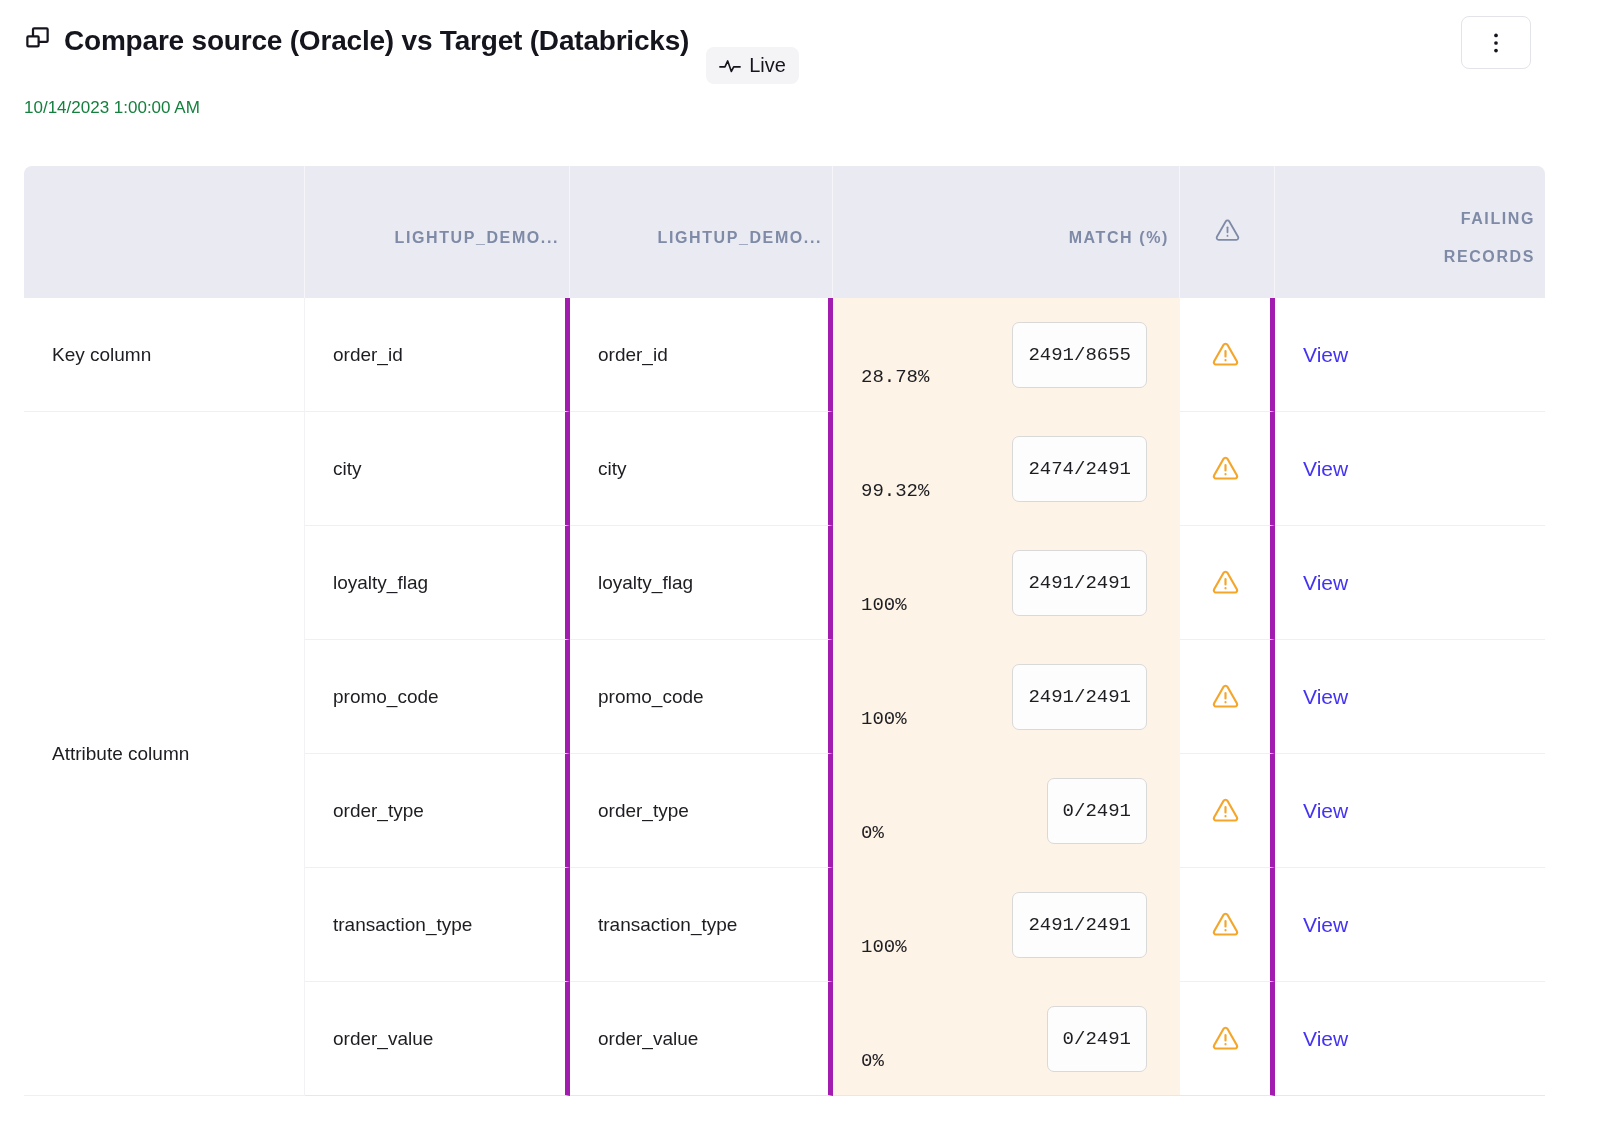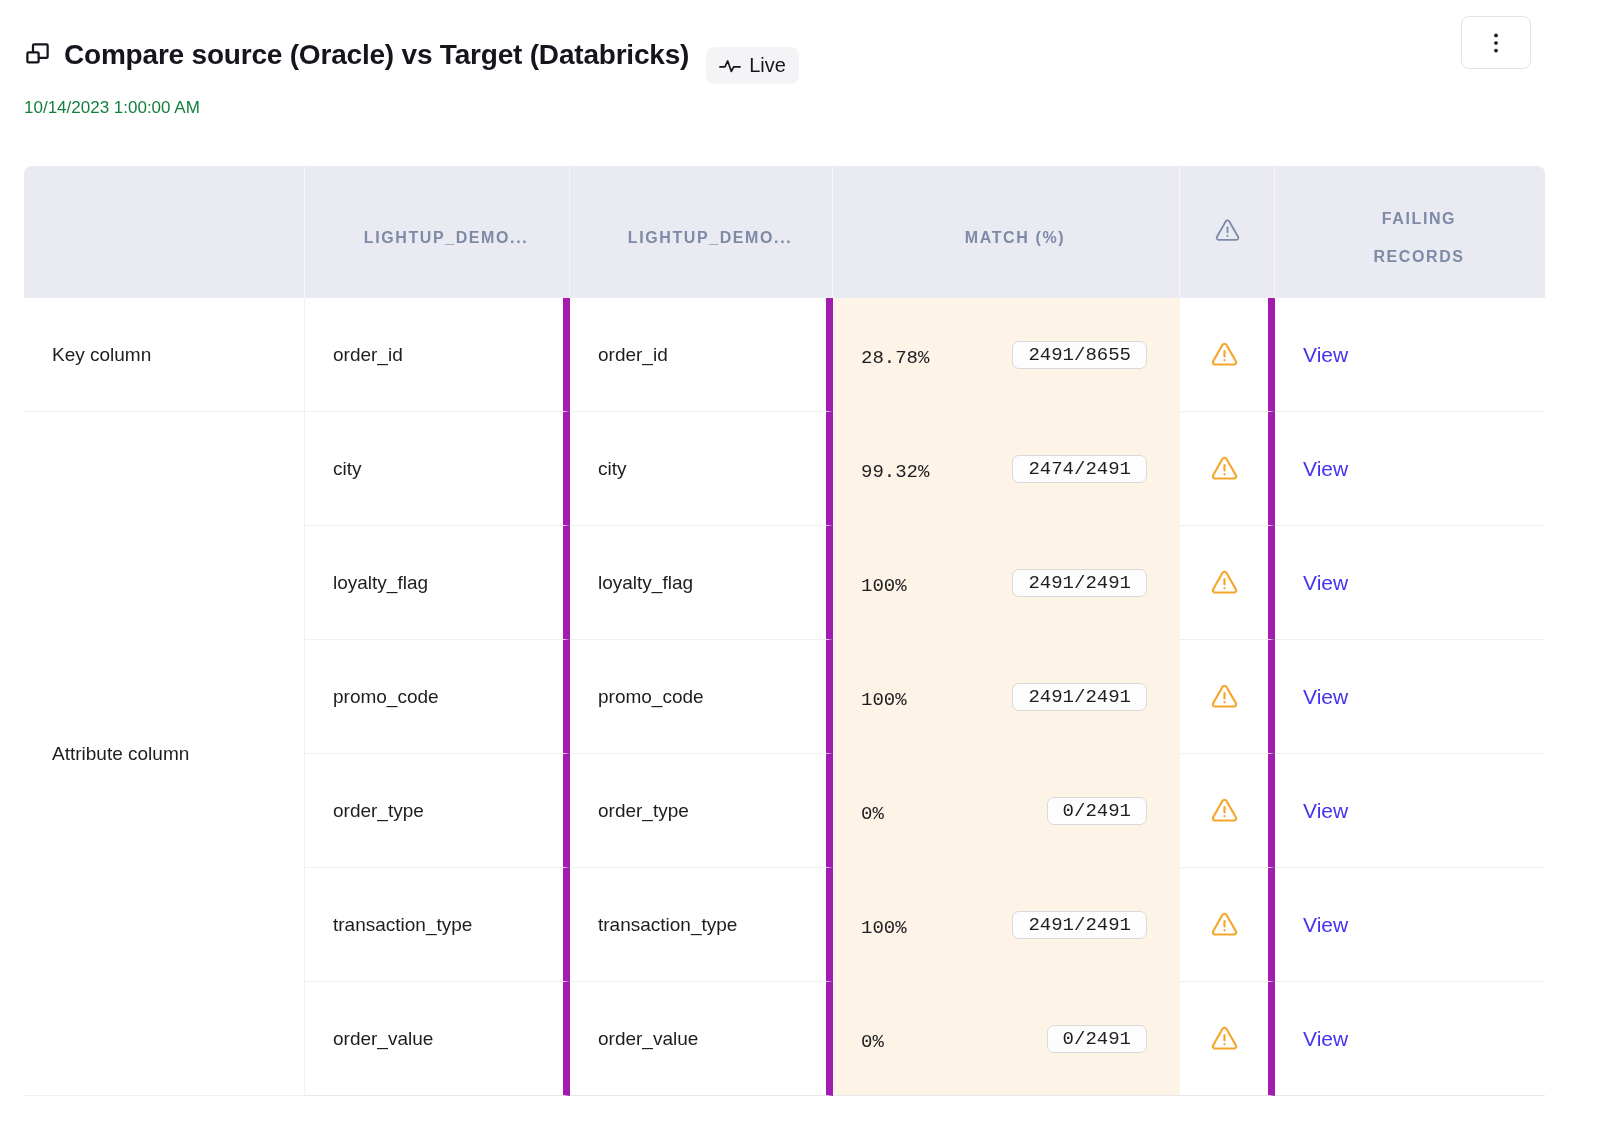--- a/index.html
+++ b/index.html
@@ -2,58 +2,58 @@
 <html><head>
 <meta charset="utf-8">
 <style>
   * { margin: 0; padding: 0; box-sizing: border-box; }
   html, body { background: #ffffff; width: 1600px; height: 1130px; overflow: hidden; }
   body { font-family: "Liberation Sans", "DejaVu Sans", sans-serif; color: #15151e; }
 
   
   .topbar { display: flex; justify-content: space-between; align-items: flex-start; padding: 16px 69px 0 24px; }
   .title-block { padding-top: 9px; }
-  .title-row { display: flex; align-items: center; gap: 13px; }
+  .title-row { display: flex; gap: 13px; }
   .compare-icon svg { display: block; width: 27px; height: 27px; }
   .page-title { font-size: 28px; font-weight: 700; letter-spacing: -0.2px; color: #15151e; }
   .live-badge { display: inline-flex; align-items: center; gap: 8px; background: #f4f4f7; border-radius: 8px; padding: 7px 13px; font-size: 20px; color: #15151e; margin-left: 4px; margin-top: 22px; }
   .live-badge svg { width: 22px; height: 16px; display: block; }
   .timestamp { margin-top: 14px; font-size: 17px; color: #15803d; }
 
   .actions { display: flex; gap: 16px; }
   .btn { display: inline-flex; align-items: center; justify-content: center; gap: 11px; height: 53px; background: #ffffff; border-radius: 8px; font-size: 20px; color: #15151e; cursor: pointer; font-family: inherit; }
   .btn-incident { border: 1.5px solid #d91b4b; padding: 0 23px; }
   .btn-monitors { border: 1px solid #e3e4e9; padding: 0 23px; }
   .btn-kebab { border: 1px solid #e3e4e9; width: 70px; padding: 0; }
   .btn svg { display: block; }
 
   
   .table-wrap { margin: 48px 0 0 24px; width: 1521px; }
   table { border-collapse: separate; border-spacing: 0; width: 1521px; table-layout: fixed; }
   col.c1 { width: 281px; } col.c2 { width: 265px; } col.c3 { width: 263px; }
   col.c4 { width: 347px; } col.c5 { width: 95px; }  col.c6 { width: 270px; }
 
-  thead th { background: #e9eaf2; height: 132px; vertical-align: middle; text-align: center;
+  thead th { background: #e9eaf2; height: 132px; vertical-align: middle; text-align: right;
              font-size: 16px; font-weight: 700; letter-spacing: 1.6px; color: #7e8aa6;
              padding: 12px 10px 0 28px; border-right: 1px solid #f6f6fa; }
   thead th:first-child { border-top-left-radius: 8px; }
   thead th:last-child  { border-top-right-radius: 8px; border-right: none; }
   th.warn-col { text-align: center; padding: 0; }
   .failing-label { display: inline-block; width: 110px; line-height: 38px; }
 
   tbody td { background: #ffffff; height: 114px; vertical-align: middle; font-size: 19px; color: #1d1d22;
-             padding: 0 10px 0 28px; border-bottom: 1px solid #f0f0f2; border-right: 7px solid #a21caf; }
+             padding: 0 10px 0 28px; border-bottom: 1px solid #f0f0f2; border-right: 5px solid #a21caf; }
   tbody td:last-child { border-right: none; margin-top: 15px; }
   td.group-cell { border-right: 1px solid #f2f2f4; }
   tbody tr:last-child td { border-bottom: 1px solid #e8e8ea; }
 
   td.match-cell { background: #fdf3e6; border-bottom: none; border-right: none; padding: 0 33px 0 28px; }
   tr:last-child td.match-cell { border-bottom: 1px solid #e8e8ea; }
   .match-inner { display: flex; align-items: flex-end; justify-content: space-between; font-family: Liberation Mono, monospace; }
-  .ratio-pill { background: #fdfdfd; border: 1px solid #d9d9d9; border-radius: 7px; padding: 2px 15px; font-size: 19px; color: #1d1d22; white-space: nowrap; }
+  .ratio-pill { background: #fdfdfd; border: 1px solid #d9d9d9; border-radius: 7px; padding: 21px 15px; font-size: 19px; color: #1d1d22; white-space: nowrap; }
 
   td.warn-cell { text-align: center; padding: 0; }
   td.warn-cell svg { display: inline-block; vertical-align: middle; }
   .view-link { color: #4433f0; font-size: 21px; text-decoration: none; cursor: pointer; }
 </style>
 </head>
 <body>
 
 <div class="topbar">
   <div class="title-block">

